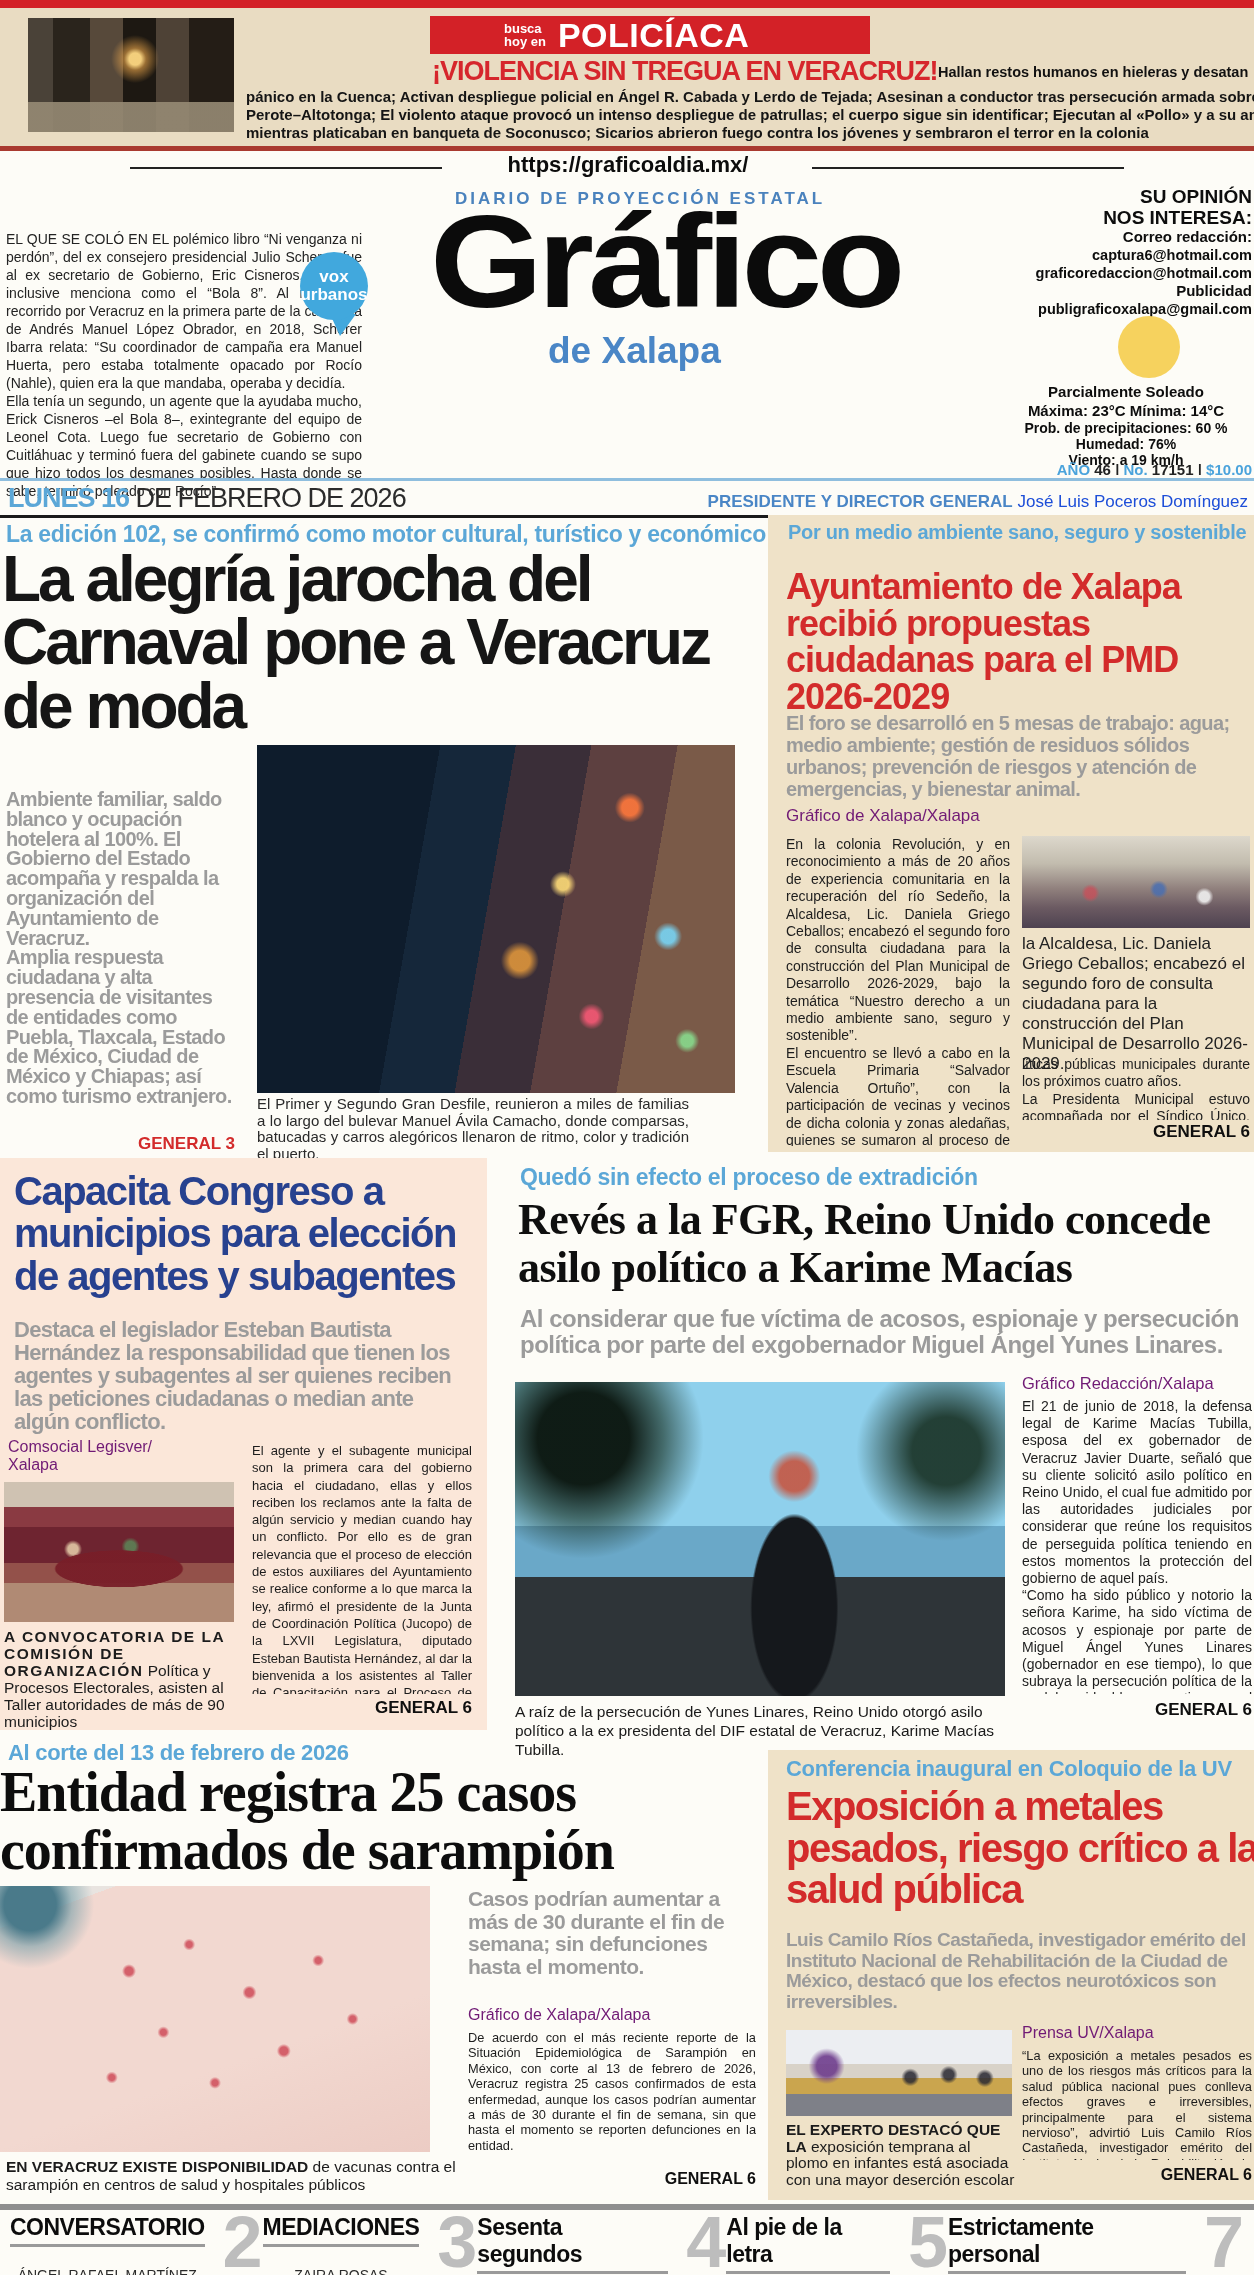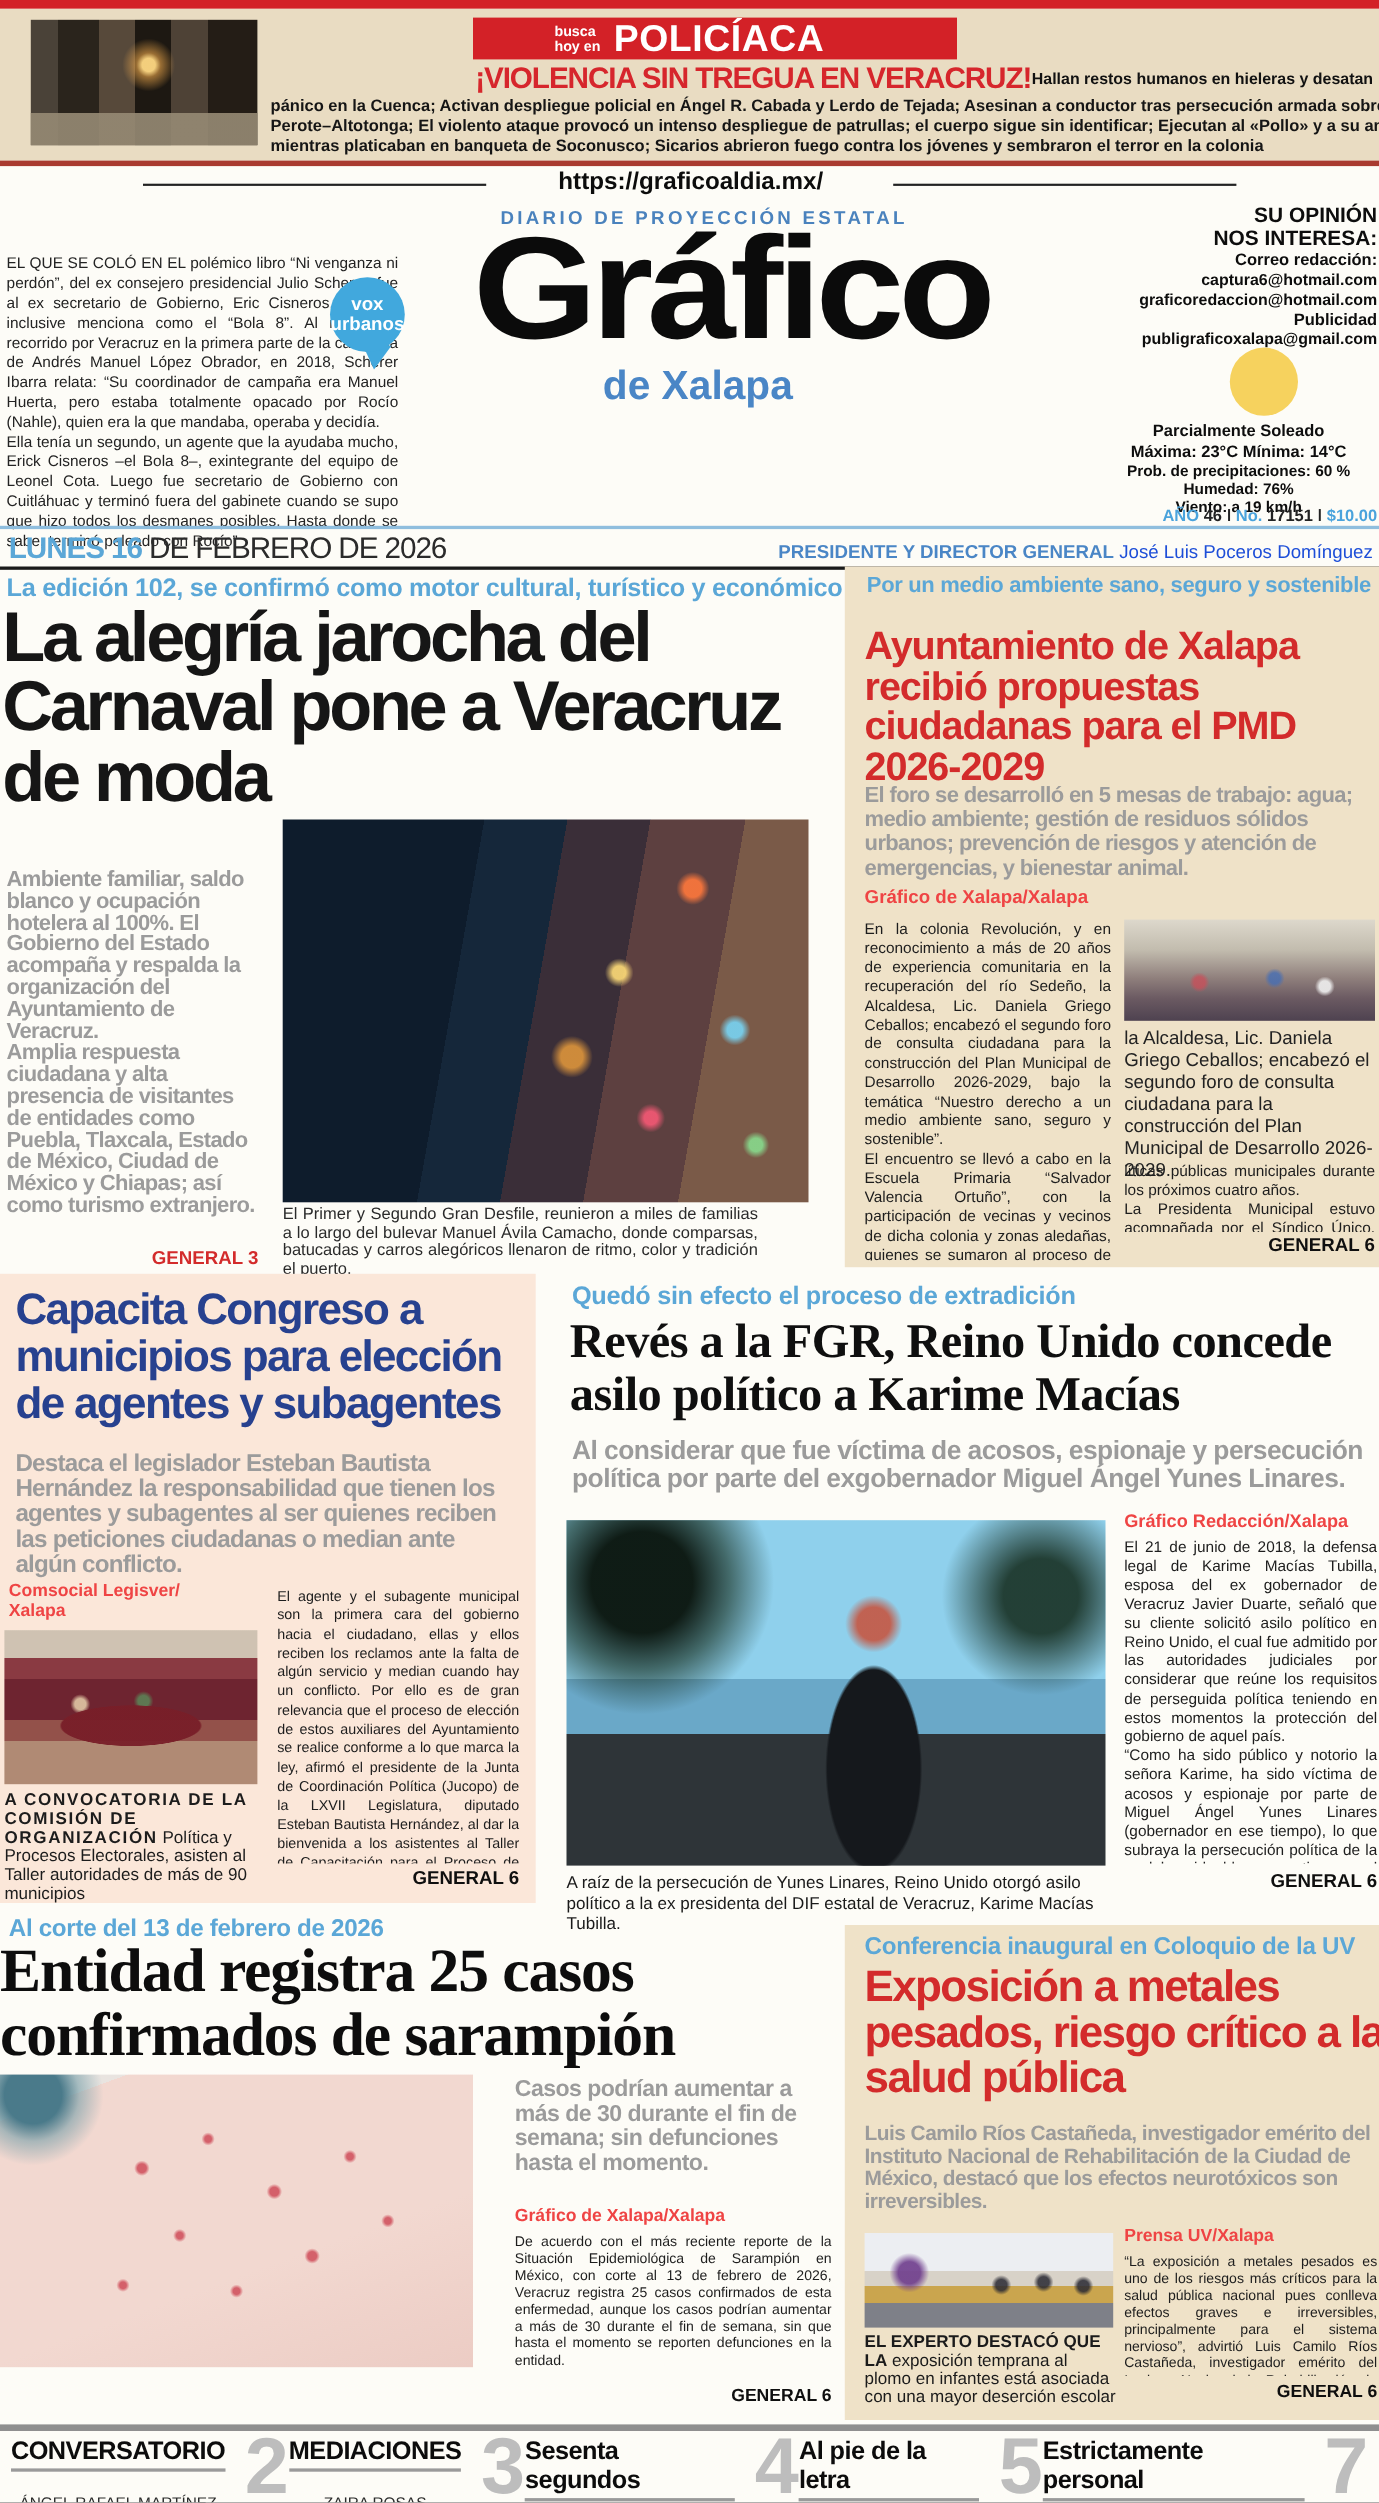--- a/index.html
+++ b/index.html
@@ -2,21 +2,21 @@
 <html><head>
 <meta charset="utf-8">
 <style>
   html,body{margin:0;padding:0;background:#777;}
   #page{position:relative;width:1254px;height:2275px;margin:0 auto;background:#fdfcf7;
         font-family:"Liberation Sans",sans-serif;color:#111;overflow:hidden;}
   .abs{position:absolute;}
   .b{font-weight:bold;}
   .kicker{color:#5ba7d7;font-weight:bold;letter-spacing:-0.3px;}
   .deck{color:#9b9b9b;font-weight:bold;}
-  .byline{font-weight:bold;color:#ef4444;}
+  .byline{font-weight:normal;color:#701a75;}
   .bodytext{color:#1d1d1d;text-align:justify;overflow:hidden;white-space:pre-line;}
   .jump{font-weight:bold;color:#0f0f0f;text-align:right;}
   .jump.red{color:#d32b2b;}
   .photo{background-size:cover;}
   .pre{white-space:pre-line;}
 
   
   #topstrip{left:0;top:0;width:1254px;height:8px;background:#d32127;}
   #banner{left:0;top:8px;width:1254px;height:138px;background:#e9dcc2;}
   #banner-photo{left:28px;top:18px;width:206px;height:114px;
@@ -304,20 +304,23 @@
   <div class="abs photo" id="kar-photo"></div>
   <div class="abs" id="kar-caption">A raíz de la persecución de Yunes Linares, Reino Unido otorgó asilo político a la ex presidenta del DIF estatal de Veracruz, Karime Macías Tubilla.</div>
   <div class="abs byline" id="kar-byline">Gráfico Redacción/Xalapa</div>
   <div class="abs bodytext" id="kar-body">El 21 de junio de 2018, la defensa legal de Karime Macías Tubilla, esposa del ex gobernador de Veracruz Javier Duarte, señaló que su cliente solicitó asilo político en Reino Unido, el cual fue admitido por las autoridades judiciales por considerar que reúne los requisitos de perseguida política teniendo en estos momentos la protección del gobierno de aquel país.
 “Como ha sido público y notorio la señora Karime, ha sido víctima de acosos y espionaje por parte de Miguel Ángel Yunes Linares (gobernador en ese tiempo), lo que subraya la persecución política de la cual ha sido blanco, motivo por el cual se vio obligada a solicitar el asilo político con</div>
   <div class="abs jump" id="kar-g6">GENERAL 6</div>
 
   <div class="abs kicker" id="sar-kicker">Al corte del 13 de febrero de 2026</div>
   <div class="abs" id="sar-headline">Entidad  registra 25 casos confirmados de sarampión</div>
   <div class="abs photo" id="sar-photo"></div>
+  <div class="abs" id="sar-caption">
+    <span class="b">EN VERACRUZ EXISTE DISPONIBILIDAD</span><span> de vacunas contra el sarampión en centros de salud y hospitales públicos</span>
+  </div>
   <div class="abs deck" id="sar-deck">Casos podrían aumentar a más de 30 durante el fin de semana; sin defunciones hasta el momento.</div>
   <div class="abs byline" id="sar-byline">Gráfico de Xalapa/Xalapa</div>
   <div class="abs bodytext" id="sar-body">De acuerdo con el más reciente reporte de la Situación Epidemiológica de Sarampión en México, con corte al 13 de febrero de 2026, Veracruz registra 25 casos confirmados de esta enfermedad, aunque los casos podrían aumentar a más de 30 durante el fin de semana, sin que hasta el momento se reporten defunciones en la entidad.</div>
   <div class="abs jump" id="sar-g6">GENERAL 6</div>
 
   <div class="abs" id="met-panel"></div>
   <div class="abs kicker" id="met-kicker">Conferencia inaugural en Coloquio de la UV</div>
   <div class="abs" id="met-headline">Exposición a metales pesados, riesgo crítico a la salud pública</div>
   <div class="abs deck" id="met-deck">Luis Camilo Ríos Castañeda, investigador emérito del Instituto Nacional de Rehabilitación de la Ciudad de México, destacó que los efectos neurotóxicos son irreversibles.</div>
   <div class="abs photo" id="met-photo"></div>

